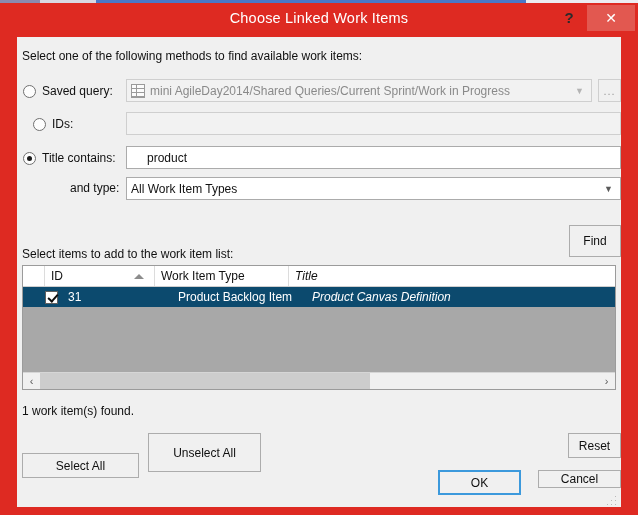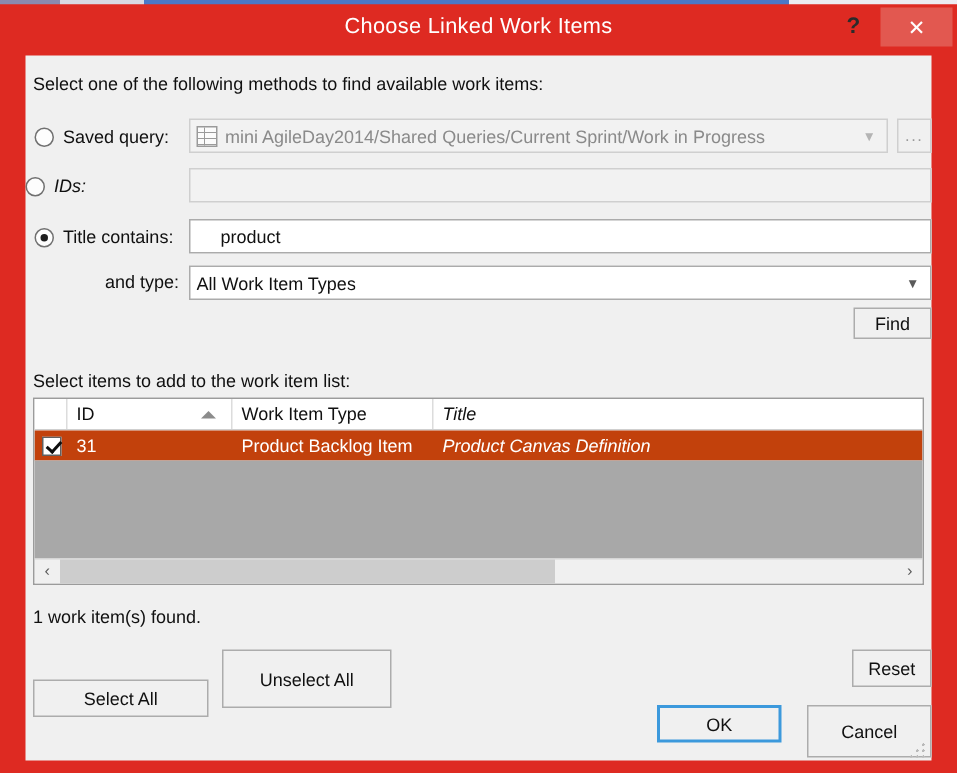--- a/index.html
+++ b/index.html
@@ -267,23 +267,24 @@
     position: absolute;
     right: 10px;
     width: 0; height: 0;
     border-left: 5px solid transparent;
     border-right: 5px solid transparent;
     border-bottom: 5px solid #8c8c8c;
   }
   .grid-row {
     display: flex;
     height: 20px;
-    background: #c2410c;
+    background: #0c4a6e;
     color: #ffffff;
     align-items: center;
+    padding-left: 17px;
   }
   .grid-row .gc {
     box-sizing: border-box;
     display: flex;
     align-items: center;
     padding-left: 6px;
     font-size: 12px;
     white-space: nowrap;
     overflow: hidden;
   }
@@ -391,21 +392,21 @@
     </div>
     <div class="combo disabled" style="left:109px; top:42px; width:466px;">
       <span class="query-icon"></span>
       <span class="val">mini AgileDay2014/Shared Queries/Current Sprint/Work in Progress</span>
       <span class="arrow dim">▼</span>
     </div>
     <div class="btn disabled" style="left:581px; top:42px; width:23px; height:23px;">
       <span class="ellipsis-dots">...</span>
     </div>
 
-    <div class="radio-row" style="left:0; top:77px;font-style:italic;">
+    <div class="radio-row" style="left:16px; top:77px;">
       <span class="radio-dot"></span>
       <span class="radio-label">IDs:</span>
     </div>
     <div class="textbox disabled" style="left:109px; top:75px; width:495px;">
       <input type="text" readonly="" value="" style="">
     </div>
 
     <div class="radio-row" style="left:6px; top:111px;">
       <span class="radio-dot checked"></span>
       <span class="radio-label">Title contains:</span>
@@ -413,21 +414,21 @@
     <div class="textbox" style="left:109px; top:109px; width:495px;">
       <input type="text" value="product" style="">
     </div>
 
     <div class="static-text" style="left:53px; top:144px;">and type:</div>
     <div class="combo" style="left:109px; top:140px; width:495px;">
       <span class="val">All Work Item Types</span>
       <span class="arrow">▼</span>
     </div>
 
-    <div class="btn" style="left:552px; top:168px; width:52px; height:21px;">
+    <div class="btn" style="left:552px; top:188px; width:52px; height:32px;">
       <span>Find</span>
     </div>
 
     <div class="static-text" style="left:5px; top:210px;">Select items to add to the work item list:</div>
 
     <div id="grid">
       <div id="grid-header">
         <div class="hc col-check"></div>
         <div class="hc col-id">
           <span>ID</span>
@@ -469,19 +470,19 @@
     <div class="btn" style="left:131px; top:396px; width:113px; height:39px;">
       <span>Unselect All</span>
     </div>
     <div class="btn" style="left:551px; top:396px; width:53px; height:25px;">
       <span>Reset</span>
     </div>
 
     <div class="btn default" style="left:421px; top:433px; width:83px; height:25px;">
       <span>OK</span>
     </div>
-    <div class="btn" style="left:521px; top:433px; width:83px; height:35px;">
+    <div class="btn" style="left:521px; top:433px; width:83px; height:18px;">
       <span>Cancel</span>
     </div>
 
     <div id="resize-grip"></div>
   </div>
 </div>
 
 </body></html>

